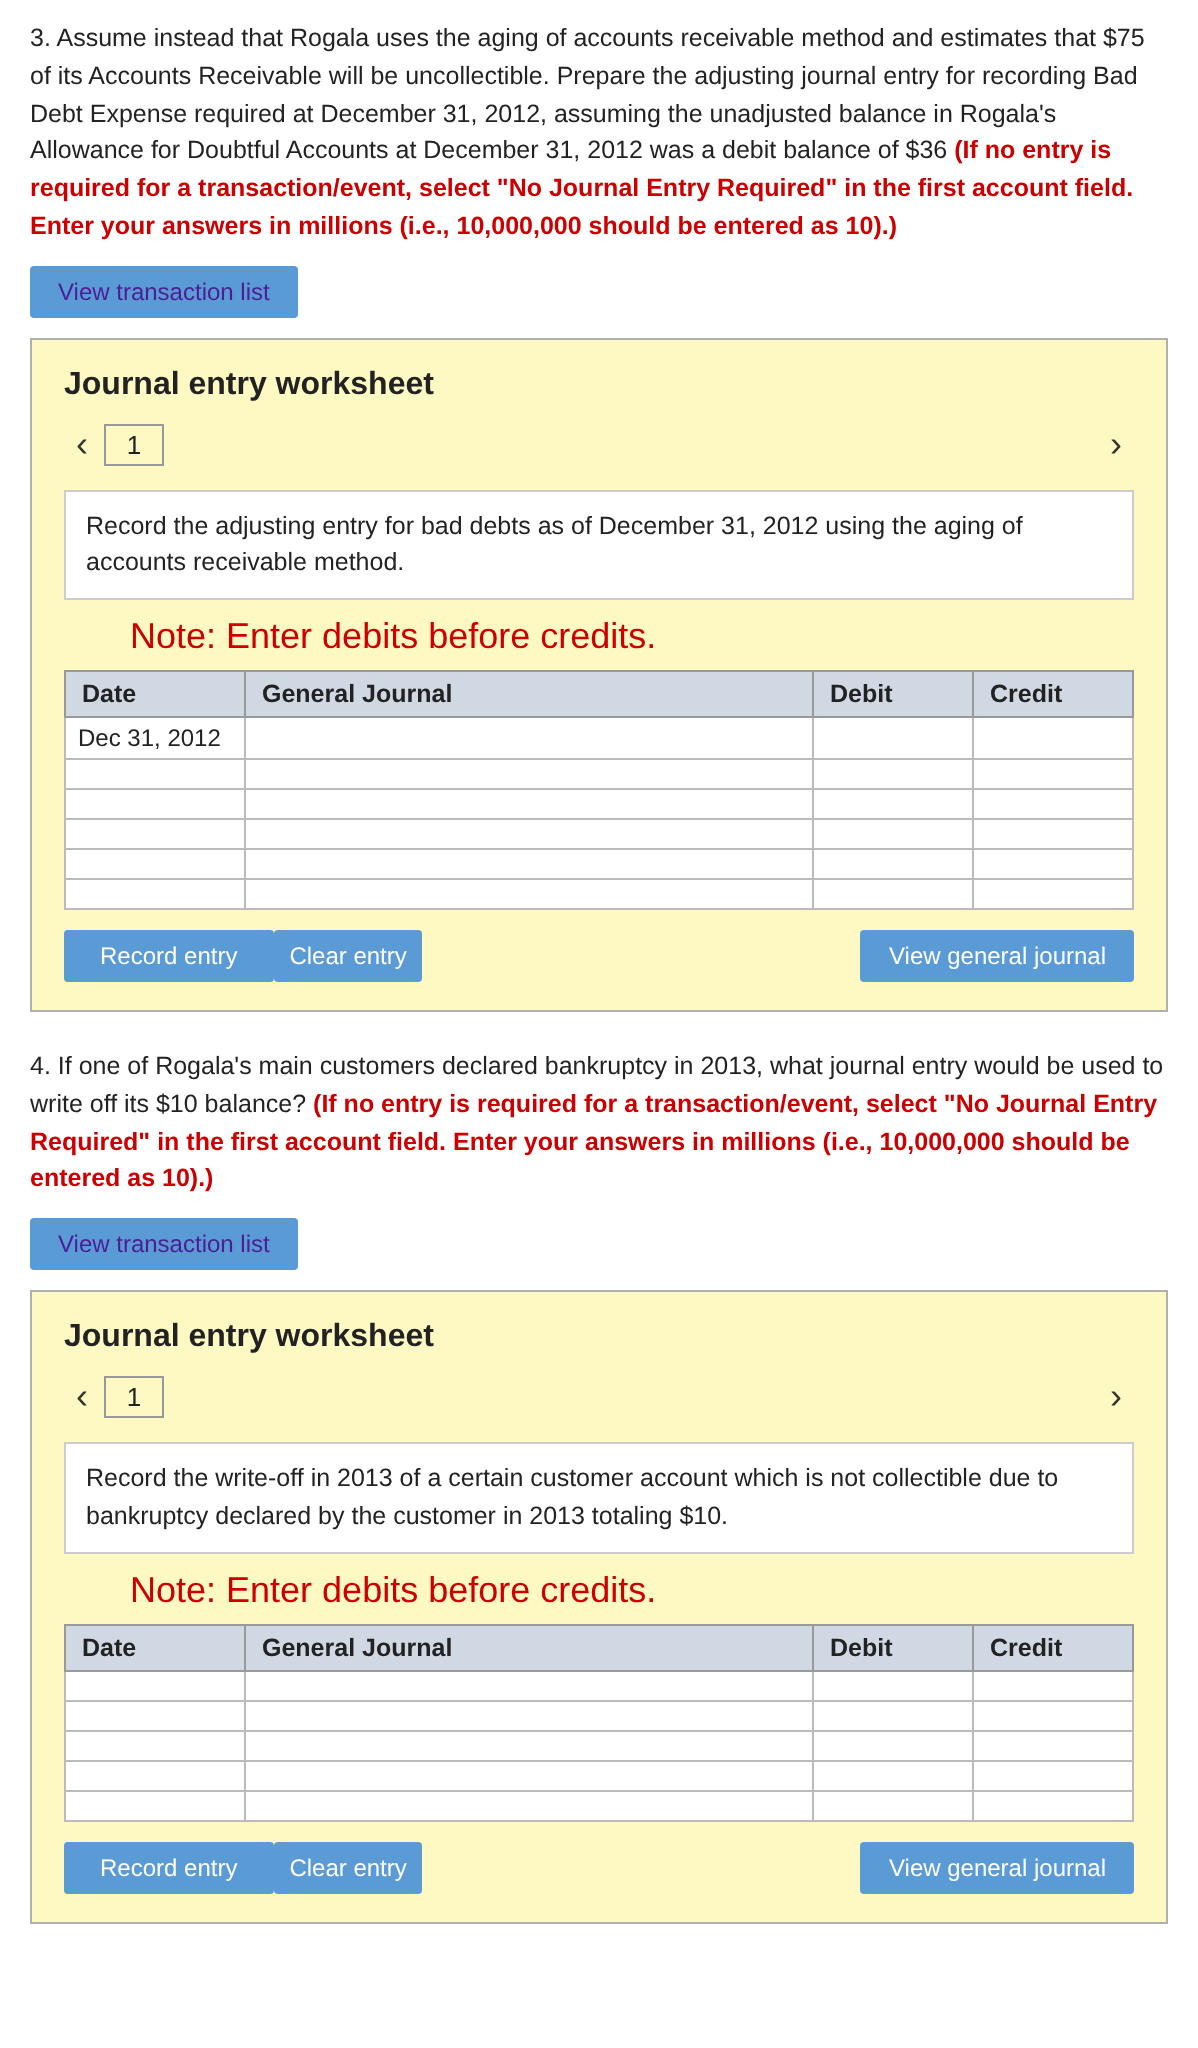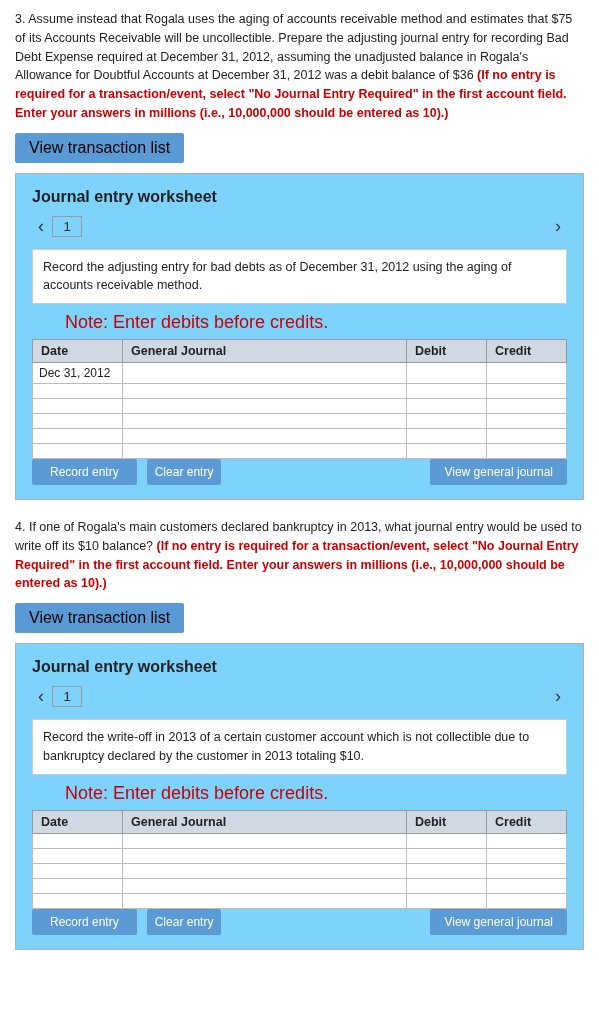--- a/index.html
+++ b/index.html
@@ -20,33 +20,33 @@
       font-size: 12.5px;
       line-height: 1.5;
       margin-bottom: 10px;
     }
     .highlight-red {
       color: #cc0000;
       font-weight: bold;
     }
     .btn-view-transaction {
       background: #5b9bd5;
-      color: #000000;
+      color: #4c1d95;
       border: none;
       padding: 6px 14px;
-      font-size: 16px;
+      font-size: 12px;
       cursor: pointer;
       margin-bottom: 10px;
       border-radius: 2px;
     }
     .worksheet-container {
       border: 1px solid #b0b0b0;
       padding: 14px 16px 14px 16px;
       margin-bottom: 8px;
-      background: #7dd3fc;
+      background: #fef9c3;
     }
     .worksheet-title {
       font-size: 16px;
       font-weight: bold;
       margin-bottom: 10px;
     }
     .nav-row {
       display: flex;
       align-items: center;
       margin-bottom: 12px;
@@ -80,20 +80,21 @@
     .note-text {
       color: #cc0000;
       font-size: 18px;
       margin-bottom: 6px;
       margin-left: 33px;
     }
     .journal-table {
       width: 100%;
       border-collapse: collapse;
       font-size: 12.5px;
+      margin-bottom: 10px;
     }
     .journal-table th {
       background: #d0d8e4;
       border: 1px solid #999;
       padding: 4px 8px;
       text-align: left;
       font-weight: bold;
     }
     .journal-table th.left {
       text-align: left;
@@ -111,21 +112,20 @@
     .journal-table td.general-col {
       width: auto;
     }
     .journal-table td.debit-col,
     .journal-table td.credit-col {
       width: 80px;
     }
     .btn-row {
       display: flex;
       align-items: center;
-      gap: 10px;
     }
     .btn-record {
       background: #5b9bd5;
       color: #fff;
       border: none;
       padding: 6px 18px;
       font-size: 12px;
       cursor: pointer;
       border-radius: 2px;
     }

